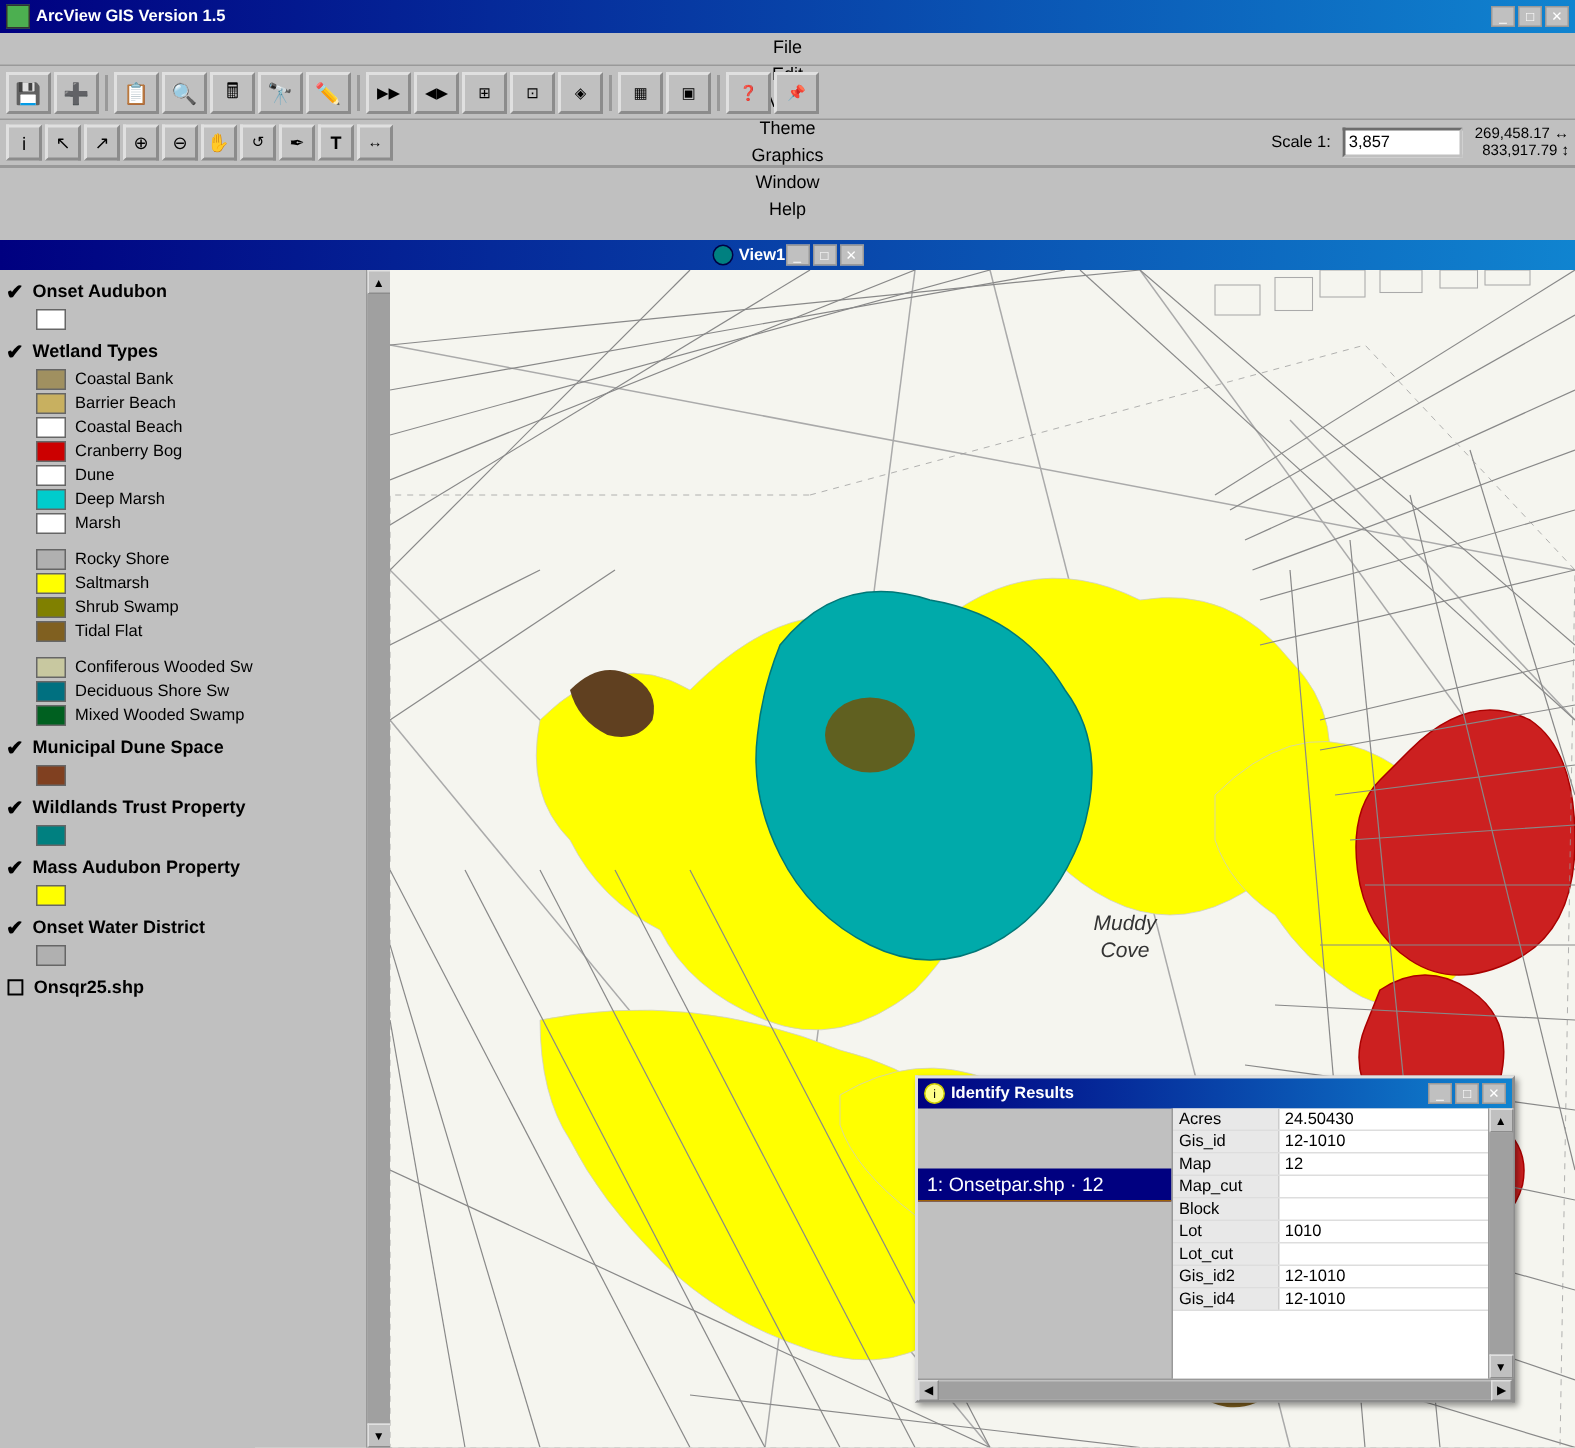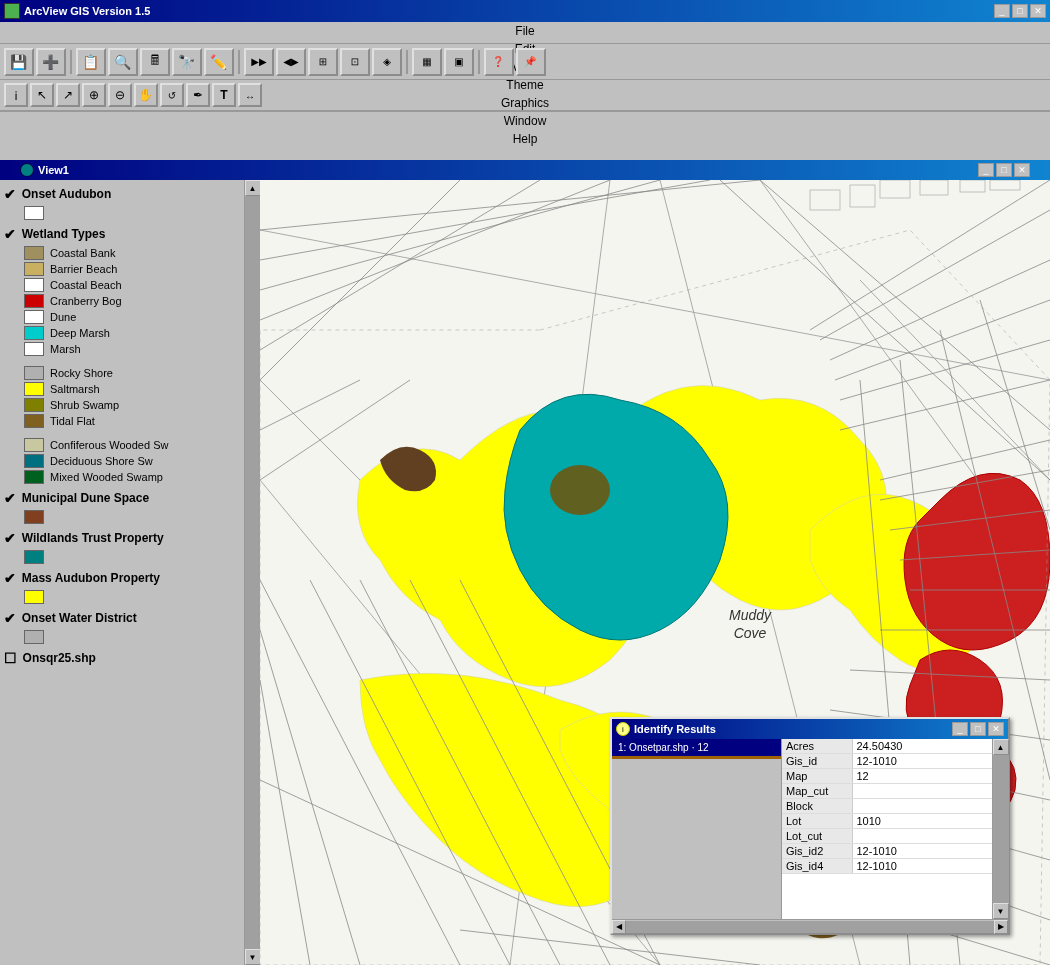--- a/index.html
+++ b/index.html
@@ -94,22 +94,22 @@
       width: 1050px;
       height: 805px;
       background: #c0c0c0;
     }
     .view-title-bar {
       background: linear-gradient(to right, #000080, #1084d0);
       color: white;
       height: 20px;
       display: flex;
       align-items: center;
-      justify-content: space-between;
-      padding: 0 20px;
+      justify-content: center;
+      padding: 0 0;
     }
     .view-title-left { display: flex; align-items: center; gap: 4px; }
     .view-icon { width: 14px; height: 14px; background: #008080; border: 1px solid #004; border-radius: 50%; }
 
     
     .view-content {
       display: flex;
       height: calc(100% - 20px);
     }
 
@@ -180,23 +180,24 @@
       display: flex;
       height: 180px;
     }
     .identify-left {
       width: 170px;
       border-right: 1px solid #999;
       overflow-y: auto;
     }
     .identify-left-item {
       padding: 3px 6px;
-      font-size: 10px;
-      border-bottom: 3px solid #a16207;
+      font-size: 13px;
+      border-bottom: 1px solid #a16207;
       background: white;
+      margin-top: 40px;
     }
     .identify-left-item.selected { background: #000080; color: white; }
     .identify-right {
       flex: 1;
       overflow-y: auto;
       background: white;
     }
     .identify-table {
       width: 100%;
       border-collapse: collapse;
@@ -323,20 +324,25 @@
   <div class="toolbar-btn" style="width:24px;height:24px;font-size:12px">ℹ</div>
   <div class="toolbar-btn" style="width:24px;height:24px;font-size:12px">↖</div>
   <div class="toolbar-btn" style="width:24px;height:24px;font-size:12px">↗</div>
   <div class="toolbar-btn" style="width:24px;height:24px;font-size:12px">⊕</div>
   <div class="toolbar-btn" style="width:24px;height:24px;font-size:12px">⊖</div>
   <div class="toolbar-btn" style="width:24px;height:24px;font-size:12px">✋</div>
   <div class="toolbar-btn" style="width:24px;height:24px;font-size:10px">↺</div>
   <div class="toolbar-btn" style="width:24px;height:24px;font-size:12px">✒</div>
   <div class="toolbar-btn" style="width:24px;height:24px;font-size:12px;font-weight:bold">T</div>
   <div class="toolbar-btn" style="width:24px;height:24px;font-size:10px">↔</div>
+  <div class="scale-area">
+    <span class="scale-label">Scale 1:</span>
+    <input class="scale-input" type="text" value="3,857" style="">
+    <div class="coords" style="font-size:10px">269,458.17 ↔<br>833,917.79 ↕</div>
+  </div>
 </div>
 
 <div class="view-window">
   <div class="view-title-bar">
     <div class="view-title-left">
       <div class="view-icon"></div>
       <span style="font-size:11px;color:white;font-weight:bold">View1</span>
     </div>
     <div class="title-bar-controls">
       <div class="title-btn">_</div>

